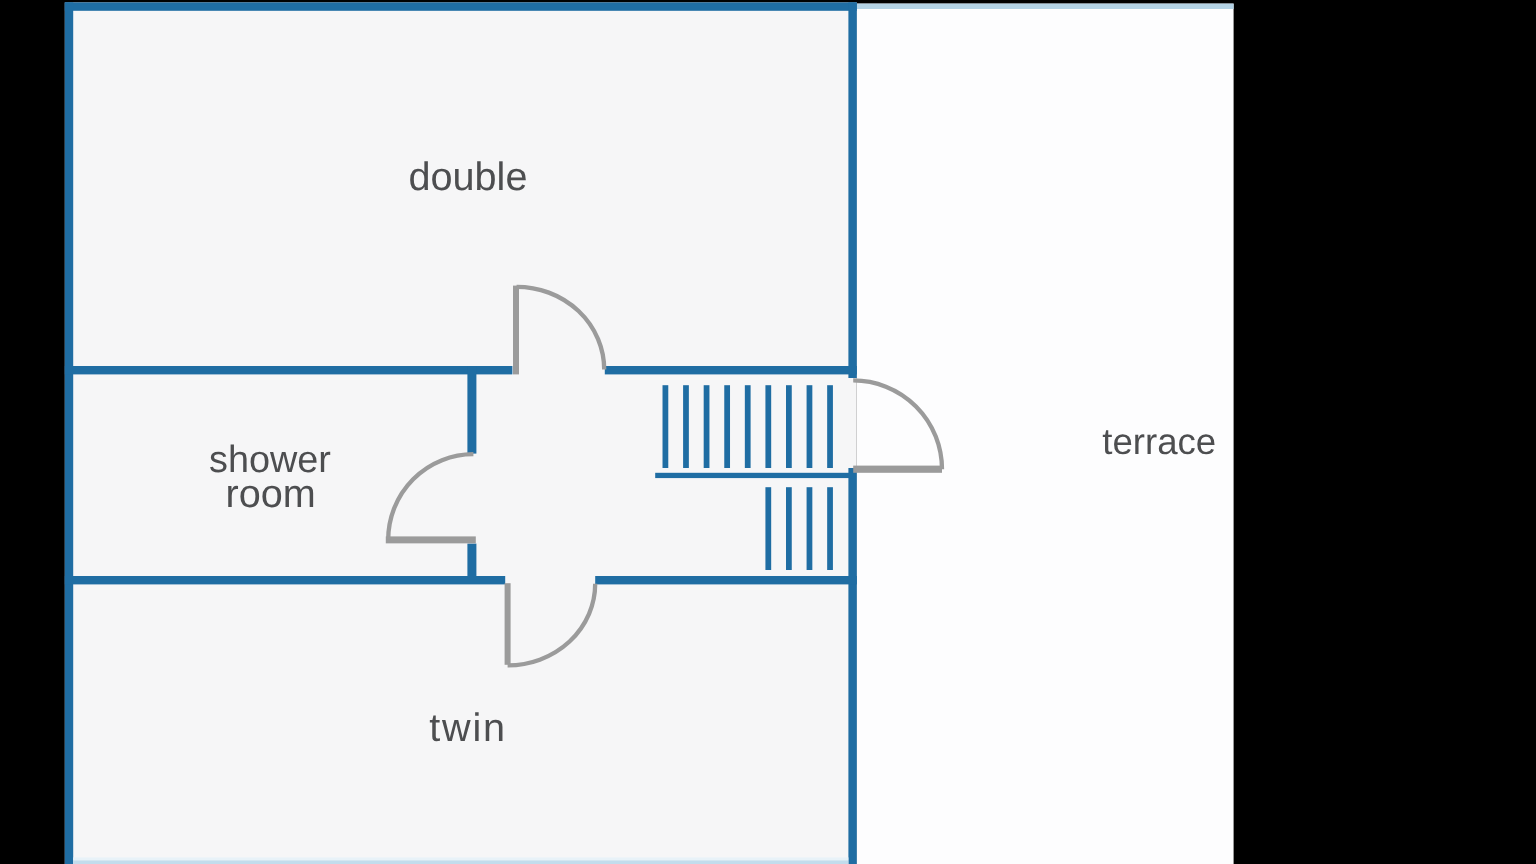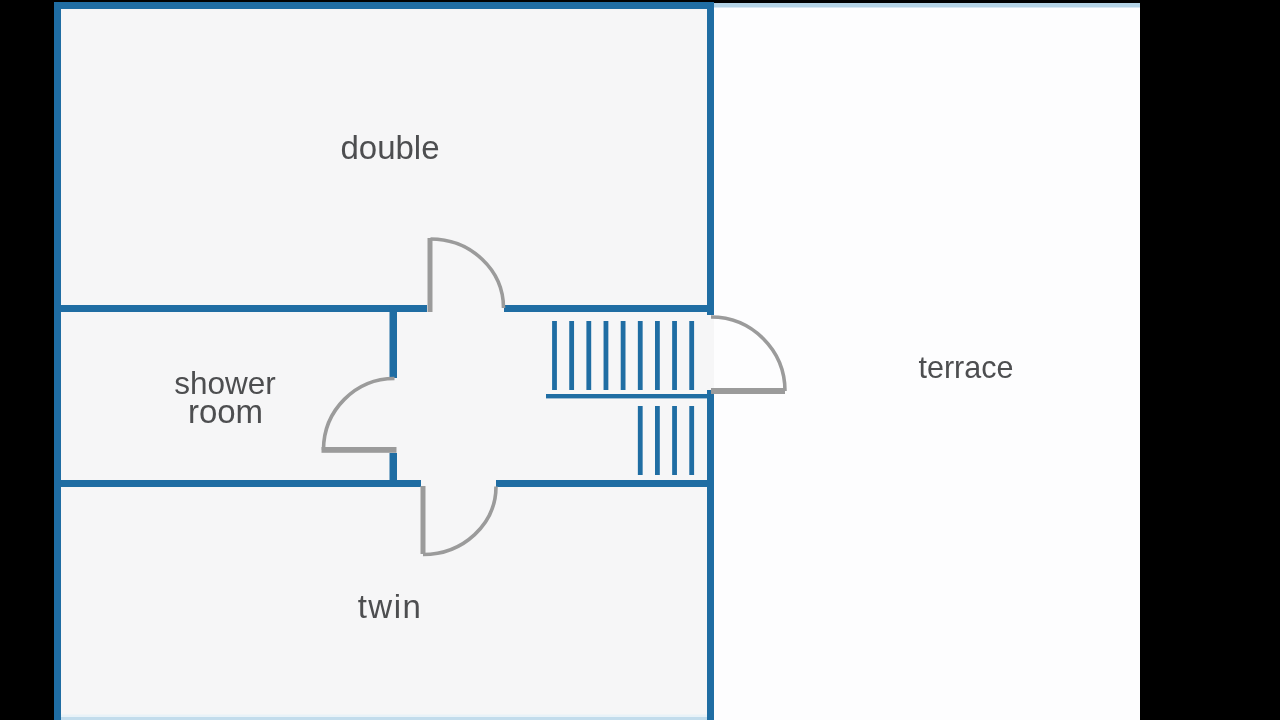--- a/index.html
+++ b/index.html
@@ -1,16 +1,16 @@
 <!DOCTYPE html>
 <html><head>
 <meta charset="utf-8">
 <style>
   html,body{margin:0;padding:0;background:#000;}
-  #stage{position:relative;width:1140px;height:720px;background:#000;overflow:hidden;}
+  #stage{position:relative;width:1028px;height:720px;background:#000;overflow:hidden;}
   svg{display:block;}
 </style>
 </head>
 <body>
 <div id="stage">
 <svg width="1280" height="720" viewBox="0 0 1280 720" xmlns="http://www.w3.org/2000/svg">
   <rect x="0" y="0" width="1280" height="720" fill="#000000"></rect>
 
   <rect x="54" y="2" width="660" height="718" fill="#f6f6f7"></rect>
 

